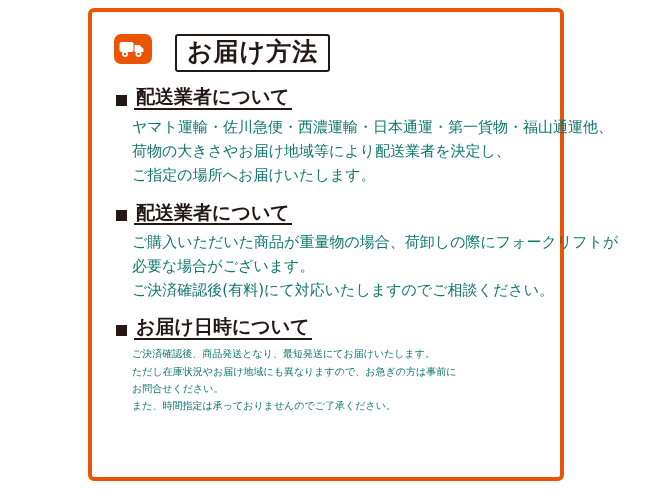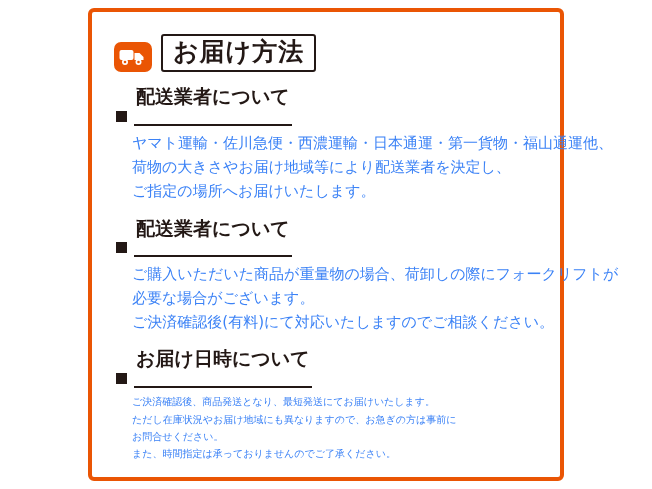--- a/index.html
+++ b/index.html
@@ -29,22 +29,22 @@
     height: 473px;
     border: 4px solid #ea5504;
     border-radius: 6px;
     background: #ffffff;
     box-sizing: border-box;
     padding: 14px 18px 10px 18px;
   }
   
   .title-row {
     display: flex;
-    align-items: flex-end;
-    gap: 9px;
+    align-items: flex-start;
+    gap: 23px;
     margin: 8px 0 4px 4px;
   }
   .truck-badge {
     width: 38px;
     height: 30px;
     background: #ea5504;
     border-radius: 7px;
     position: relative;
     flex: 0 0 auto;
   }
@@ -75,27 +75,27 @@
   .sq {
     display: inline-block;
     width: 11px;
     height: 11px;
     background: #231815;
     margin-bottom: 4px;
     flex: 0 0 auto;
   }
   .head-text {
     border-bottom: 2px solid #231815;
-    padding: 0 2px 17px 2px;
+    padding: 0 2px 1px 2px;
     white-space: nowrap;
   }
   .body-lines {
     margin: 5px 0 0 16px;
     font-size: 15px;
-    color: #3b82f6;
+    color: #0f766e;
     line-height: 1.62;
   }
   .body-lines.tight { line-height: 1.6; }
   .body-lines div { white-space: nowrap; }
   .s3 .body-lines { font-size: 10px; line-height: 1.72; }
 </style>
 </head>
 <body>
 
 <div id="page">

